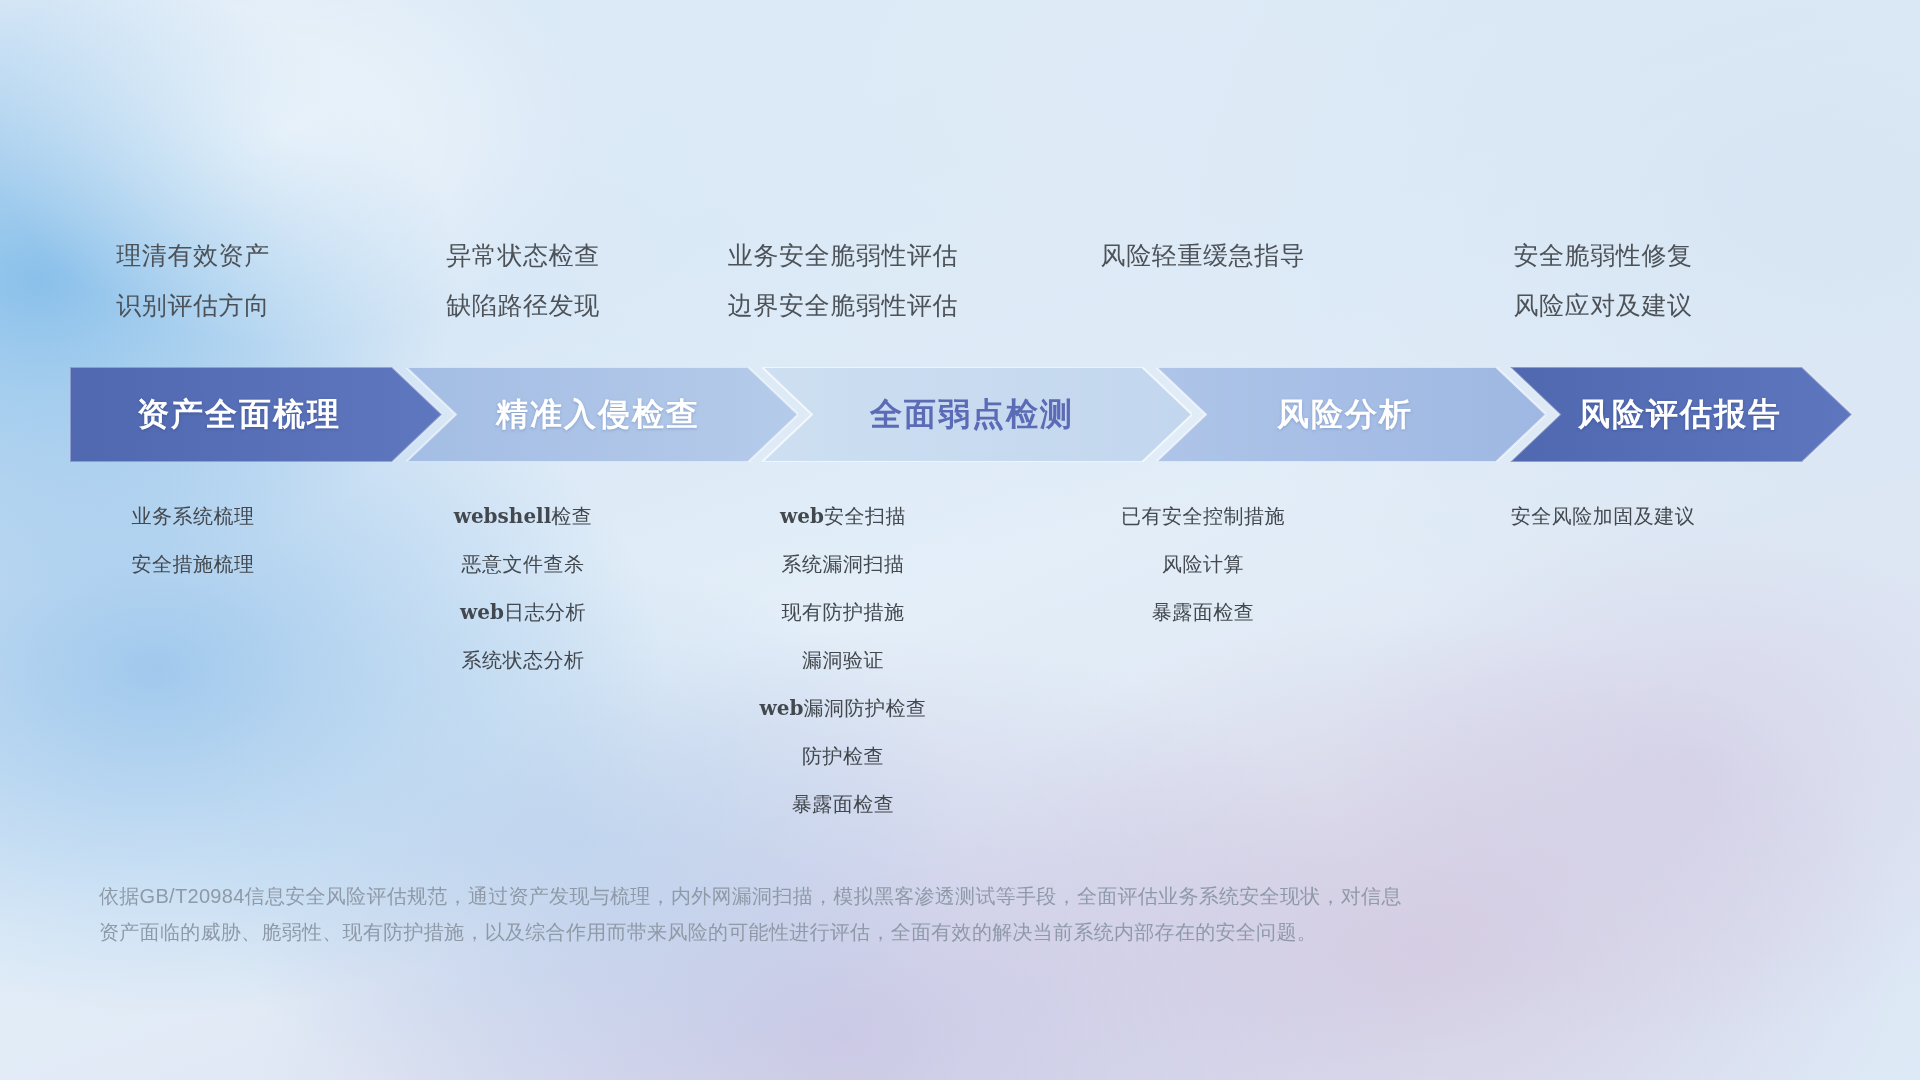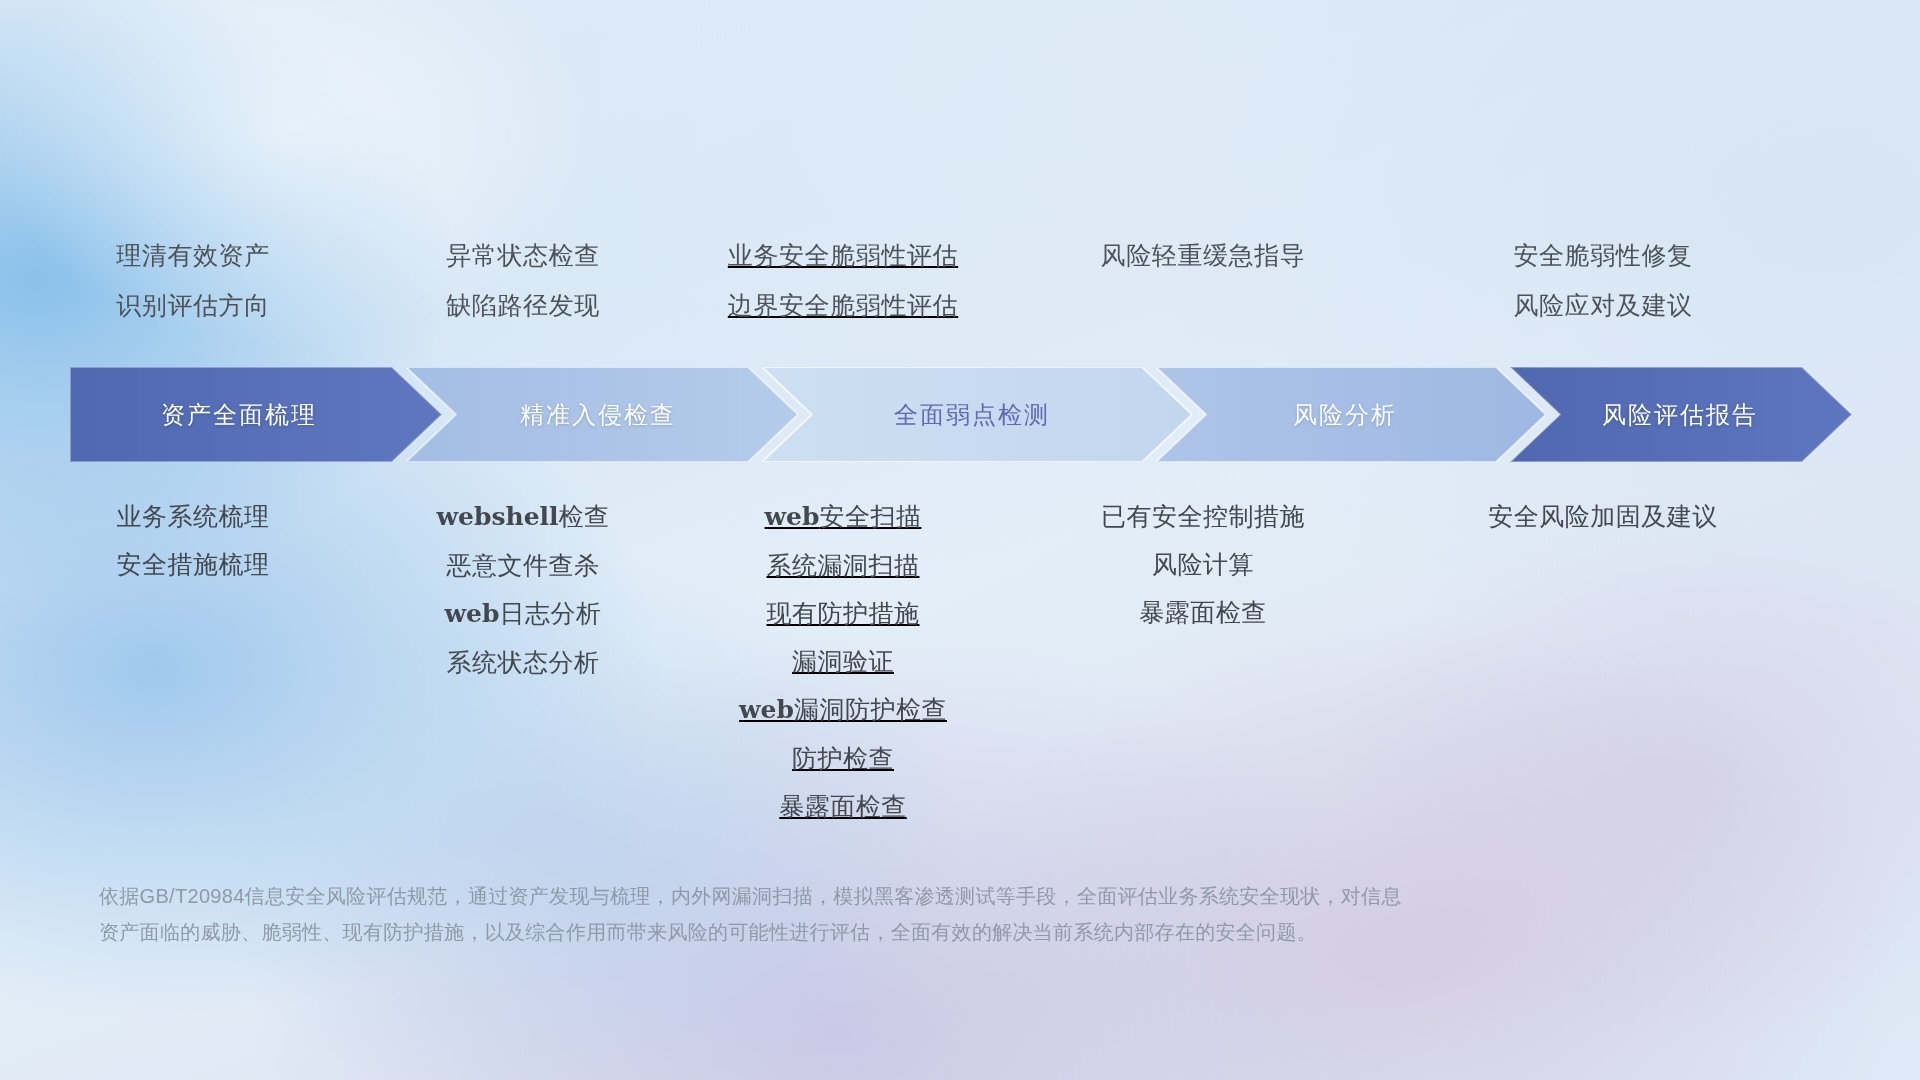--- a/index.html
+++ b/index.html
@@ -25,45 +25,45 @@
       radial-gradient(560px 400px at 30% 78%, rgba(173,205,236,.55) 0%, rgba(173,205,236,0) 70%),
       radial-gradient(520px 380px at 88% 72%, rgba(205,192,222,.45) 0%, rgba(205,192,222,0) 70%),
       radial-gradient(420px 300px at 15% 12%, rgba(255,255,255,.55) 0%, rgba(255,255,255,0) 72%);
     pointer-events:none;
   }
   .band{position:absolute;left:0;right:0;}
 
   
   .toprow{display:flex;width:1920px;}
   .col{display:flex;flex-direction:column;align-items:center;}
-  .c1{width:360px;padding-left:13px;}   .c2{width:300px;}  .c3{width:340px;text-decoration:underline;}
+  .c1{width:360px;padding-left:13px;}   .c2{width:300px;}  .c3{width:340px;}
   .c4{width:380px;}   .c5{width:420px;}
   .top-line{
     font-size:25px;color:#4c5258;letter-spacing:.6px;
     line-height:46px;white-space:nowrap;font-weight:400;
   }
 
   
   #banner{position:absolute;left:70px;top:367px;width:1782px;height:95px;}
   .chev{
     position:absolute;top:0;height:95px;
     display:flex;align-items:center;justify-content:center;
     box-sizing:border-box;
   }
   .chev .lbl{
-    font-size:24px;font-weight:normal;letter-spacing:2px;white-space:nowrap;
+    font-size:32px;font-weight:bold;letter-spacing:2px;white-space:nowrap;
     position:relative;z-index:3;
   }
   .chev .shape{position:absolute;inset:0;z-index:1;}
   .chev .shape svg{display:block;width:100%;height:100%;}
 
   
   #bottom{position:absolute;left:0;top:492px;width:1920px;display:flex;}
   .bline{
-    font-size:25px;color:#43484e;line-height:48px;white-space:nowrap;
+    font-size:20px;color:#43484e;line-height:48px;white-space:nowrap;
     letter-spacing:.5px;
   }
   .bline b{font-weight:bold;font-family:"DejaVu Serif","Liberation Serif",serif;letter-spacing:0;}
 
   
   #footer{
     position:absolute;left:98px;top:878px;width:1520px;
     font-size:20px;line-height:35px;color:#8f9aa8;letter-spacing:.3px;
   }
   #footer p{margin:1px;}

